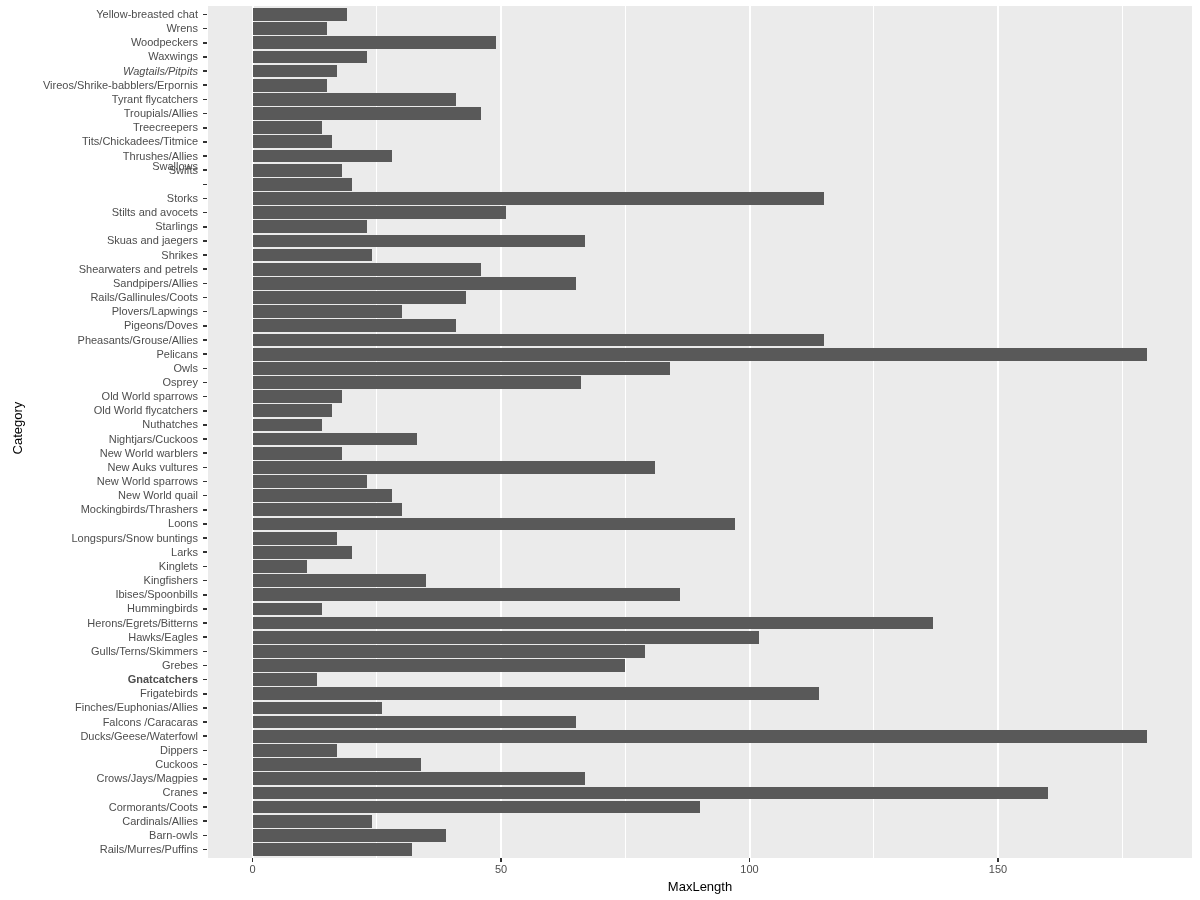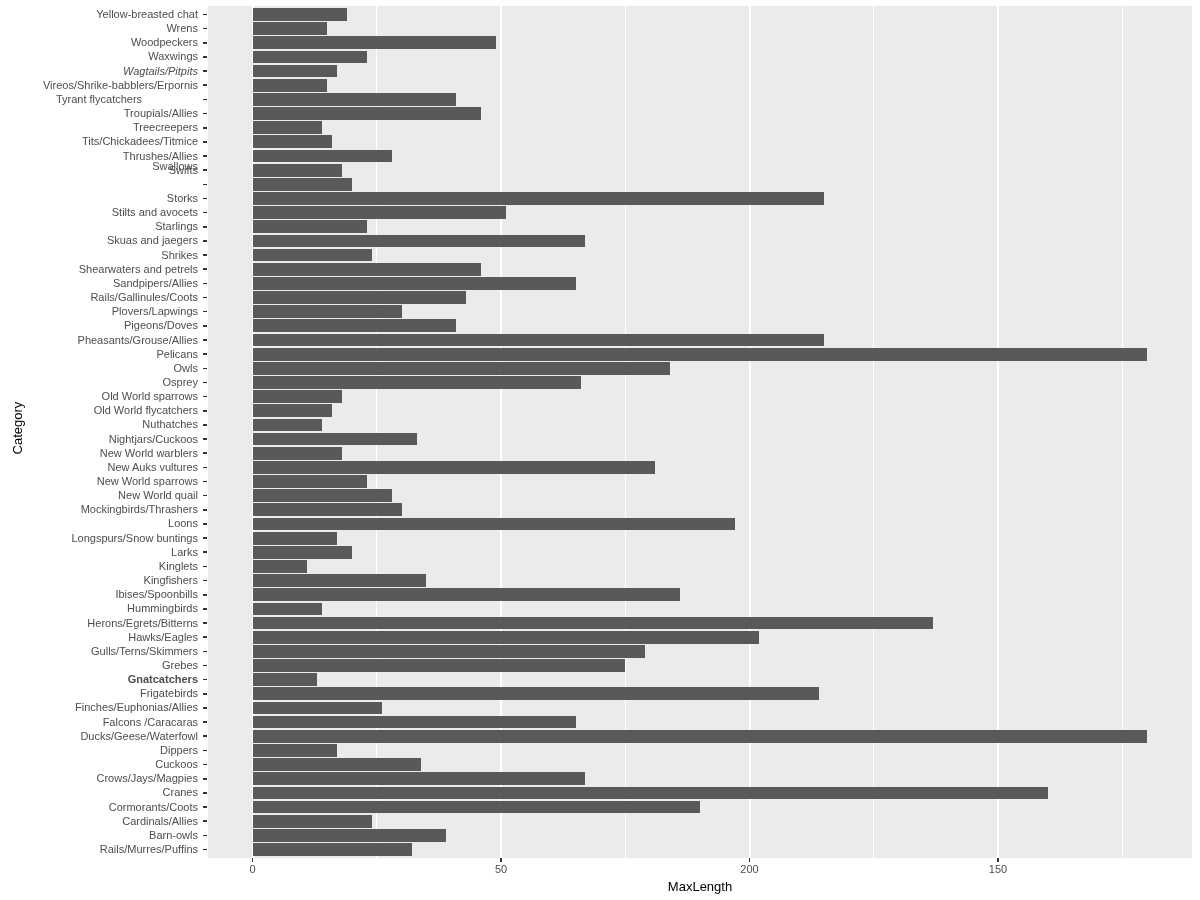--- a/index.html
+++ b/index.html
@@ -147,21 +147,21 @@
       <div class="bar" style="left: 44.5px; top: 822.987px; width: 193.83px; height: 12.7375px; background: rgb(89, 89, 89);"></div>
       <div class="bar" style="left: 44.5px; top: 837.14px; width: 159.04px; height: 12.7375px; background: rgb(89, 89, 89);"></div>
     </div>
   <div class="ylabels" id="ylabels">
       <div class="y-tick-label" style="top: 1.99169px; color: rgb(77, 77, 77);">Yellow-breasted chat</div>
       <div class="y-tick-label" style="top: 16.1445px; color: rgb(77, 77, 77);">Wrens</div>
       <div class="y-tick-label" style="top: 30.2973px; color: rgb(77, 77, 77);">Woodpeckers</div>
       <div class="y-tick-label" style="top: 44.4502px; color: rgb(77, 77, 77);">Waxwings</div>
       <div class="y-tick-label" style="top: 58.603px; color: rgb(77, 77, 77); font-style: italic;">Wagtails/Pitpits</div>
       <div class="y-tick-label" style="top: 72.7558px; color: rgb(77, 77, 77);">Vireos/Shrike-babblers/Erpornis</div>
-      <div class="y-tick-label" style="top: 86.9086px; color: rgb(77, 77, 77); text-align: center;">Tyrant flycatchers</div>
+      <div class="y-tick-label" style="top: 86.9086px; color: rgb(77, 77, 77);">Tyrant flycatchers</div>
       <div class="y-tick-label" style="top: 101.061px; color: rgb(77, 77, 77);">Troupials/Allies</div>
       <div class="y-tick-label" style="top: 115.214px; color: rgb(77, 77, 77);">Treecreepers</div>
       <div class="y-tick-label" style="top: 129.367px; color: rgb(77, 77, 77);">Tits/Chickadees/Titmice</div>
       <div class="y-tick-label" style="top: 143.52px; color: rgb(77, 77, 77);">Thrushes/Allies</div>
       <div class="y-tick-label" style="top: 157.673px; color: rgb(77, 77, 77);">Swifts</div>
       <div class="y-tick-label" style="top: 154px; color: rgb(77, 77, 77); text-align: right;">Swallows</div>
       <div class="y-tick-label" style="top: 185.978px; color: rgb(77, 77, 77);">Storks</div>
       <div class="y-tick-label" style="top: 200.131px; color: rgb(77, 77, 77);">Stilts and avocets</div>
       <div class="y-tick-label" style="top: 214.284px; color: rgb(77, 77, 77);">Starlings</div>
       <div class="y-tick-label" style="top: 228.437px; color: rgb(77, 77, 77);">Skuas and jaegers</div>
@@ -273,17 +273,17 @@
     </div>
   <div id="xticks">
       <div class="x-tick-mark" style="left: 251.7px;"></div>
       <div class="x-tick-mark" style="left: 500.2px;"></div>
       <div class="x-tick-mark" style="left: 748.7px;"></div>
       <div class="x-tick-mark" style="left: 997.2px;"></div>
     </div>
   <div id="xlabels">
       <div class="x-tick-label" style="left: 252.5px; color: rgb(77, 77, 77);">0</div>
       <div class="x-tick-label" style="left: 501px; color: rgb(77, 77, 77);">50</div>
-      <div class="x-tick-label" style="left: 749.5px; color: rgb(77, 77, 77);">200</div>
+      <div class="x-tick-label" style="left: 749.5px; color: rgb(77, 77, 77);">100</div>
       <div class="x-tick-label" style="left: 998px; color: rgb(77, 77, 77);">150</div>
     </div>
   <div class="x-axis-title" style="color: rgb(0, 0, 0);">MaxLength</div>
 </div>
 
 </body></html>

